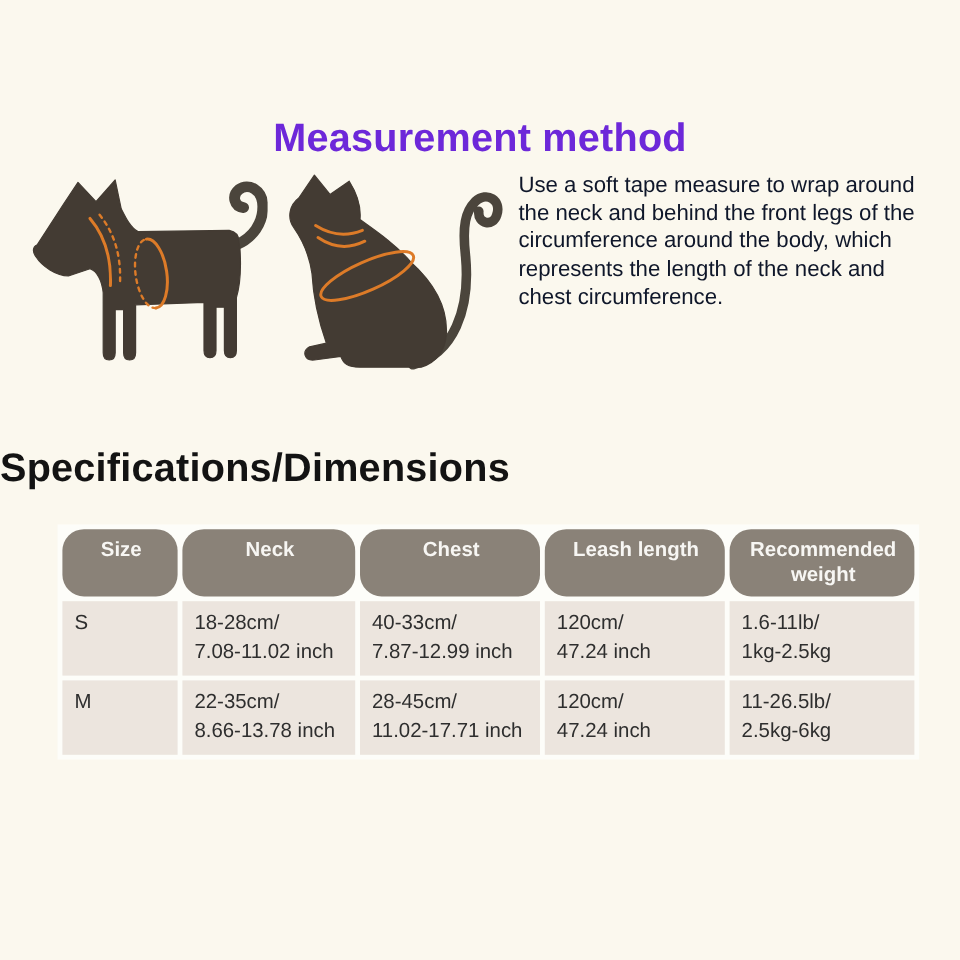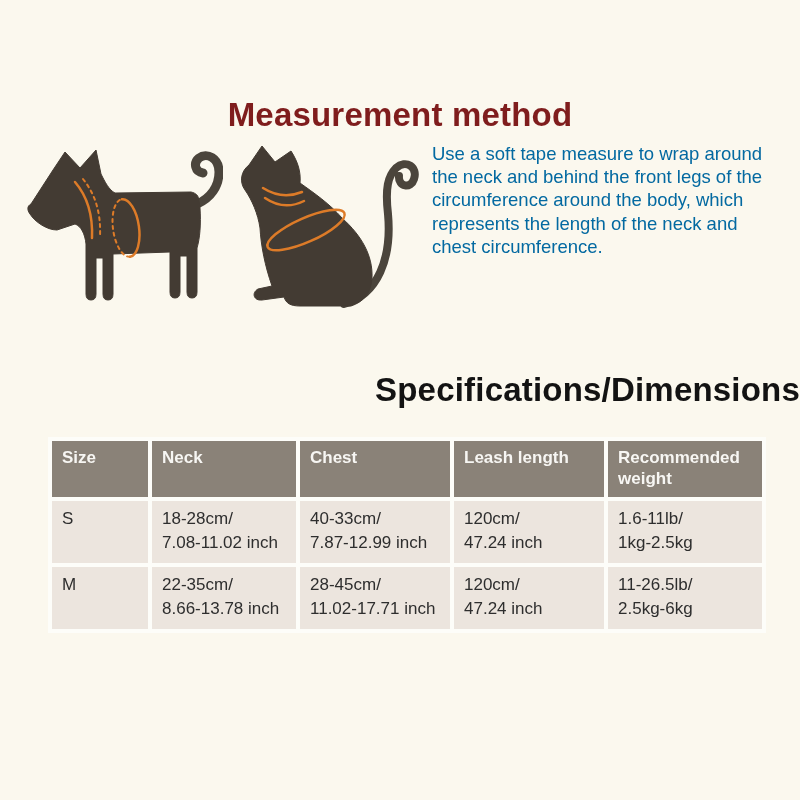--- a/index.html
+++ b/index.html
@@ -4,46 +4,46 @@
 <style>
   html,body{margin:0;padding:0;}
   body{
     width:800px;height:800px;position:relative;
     background:#fbf8ee;
     font-family:"Liberation Sans", sans-serif;
     color:#141414;overflow:hidden;
   }
   .main-title{
     position:absolute;top:74px;left:0;width:800px;
-    text-align:center;font-size:33px;font-weight:bold;color:#7f1d1d;
+    text-align:center;font-size:33px;font-weight:bold;color:#6d28d9;
     letter-spacing:0.2px;
   }
   .specs-title{
     position:absolute;top:360px;left:0;width:800px;
-    text-align:right;font-size:33px;font-weight:bold;color:#131313;
+    text-align:left;font-size:33px;font-weight:bold;color:#131313;
     letter-spacing:0.2px;
     margin-top:11px;
   }
   .dog-svg{position:absolute;left:23px;top:146px;}
   .cat-svg{position:absolute;left:232px;top:138px;}
   .desc{
     position:absolute;left:432px;top:142px;width:362px;
-    font-size:18.5px;line-height:23.2px;color:#0369a1;
+    font-size:18.5px;line-height:23.2px;color:#0f172a;
   }
   .desc div{white-space:nowrap;}
   table.spec-table{
     position:absolute;left:48px;top:437px;width:718px;
     border-collapse:separate;border-spacing:4px;
     background:#fdfdf9;table-layout:fixed;
   }
   table.spec-table th{
     background:#8a8278;color:#f7f6f3;
-    font-size:17px;font-weight:bold;text-align:left;
+    font-size:17px;font-weight:bold;text-align:center;
     vertical-align:top;padding:6px 8px 4px 10px;
-    line-height:21px;height:46px;
+    line-height:21px;height:46px;border-radius:18px;
   }
   table.spec-table td{
     background:#ece5de;color:#2e2e2e;
     font-size:17px;text-align:left;vertical-align:top;
     padding:6px 6px 4px 10px;line-height:24px;height:52px;
   }
   td.size-cell{font-size:18px;}
   .sil{fill:#433b33;stroke:#433b33;stroke-width:1;stroke-linejoin:round;}
   .tailstroke{fill:none;stroke:#4b453c;stroke-linecap:round;}
   .tape{fill:none;stroke:#dd7b28;stroke-width:2.5;stroke-linecap:round;}

